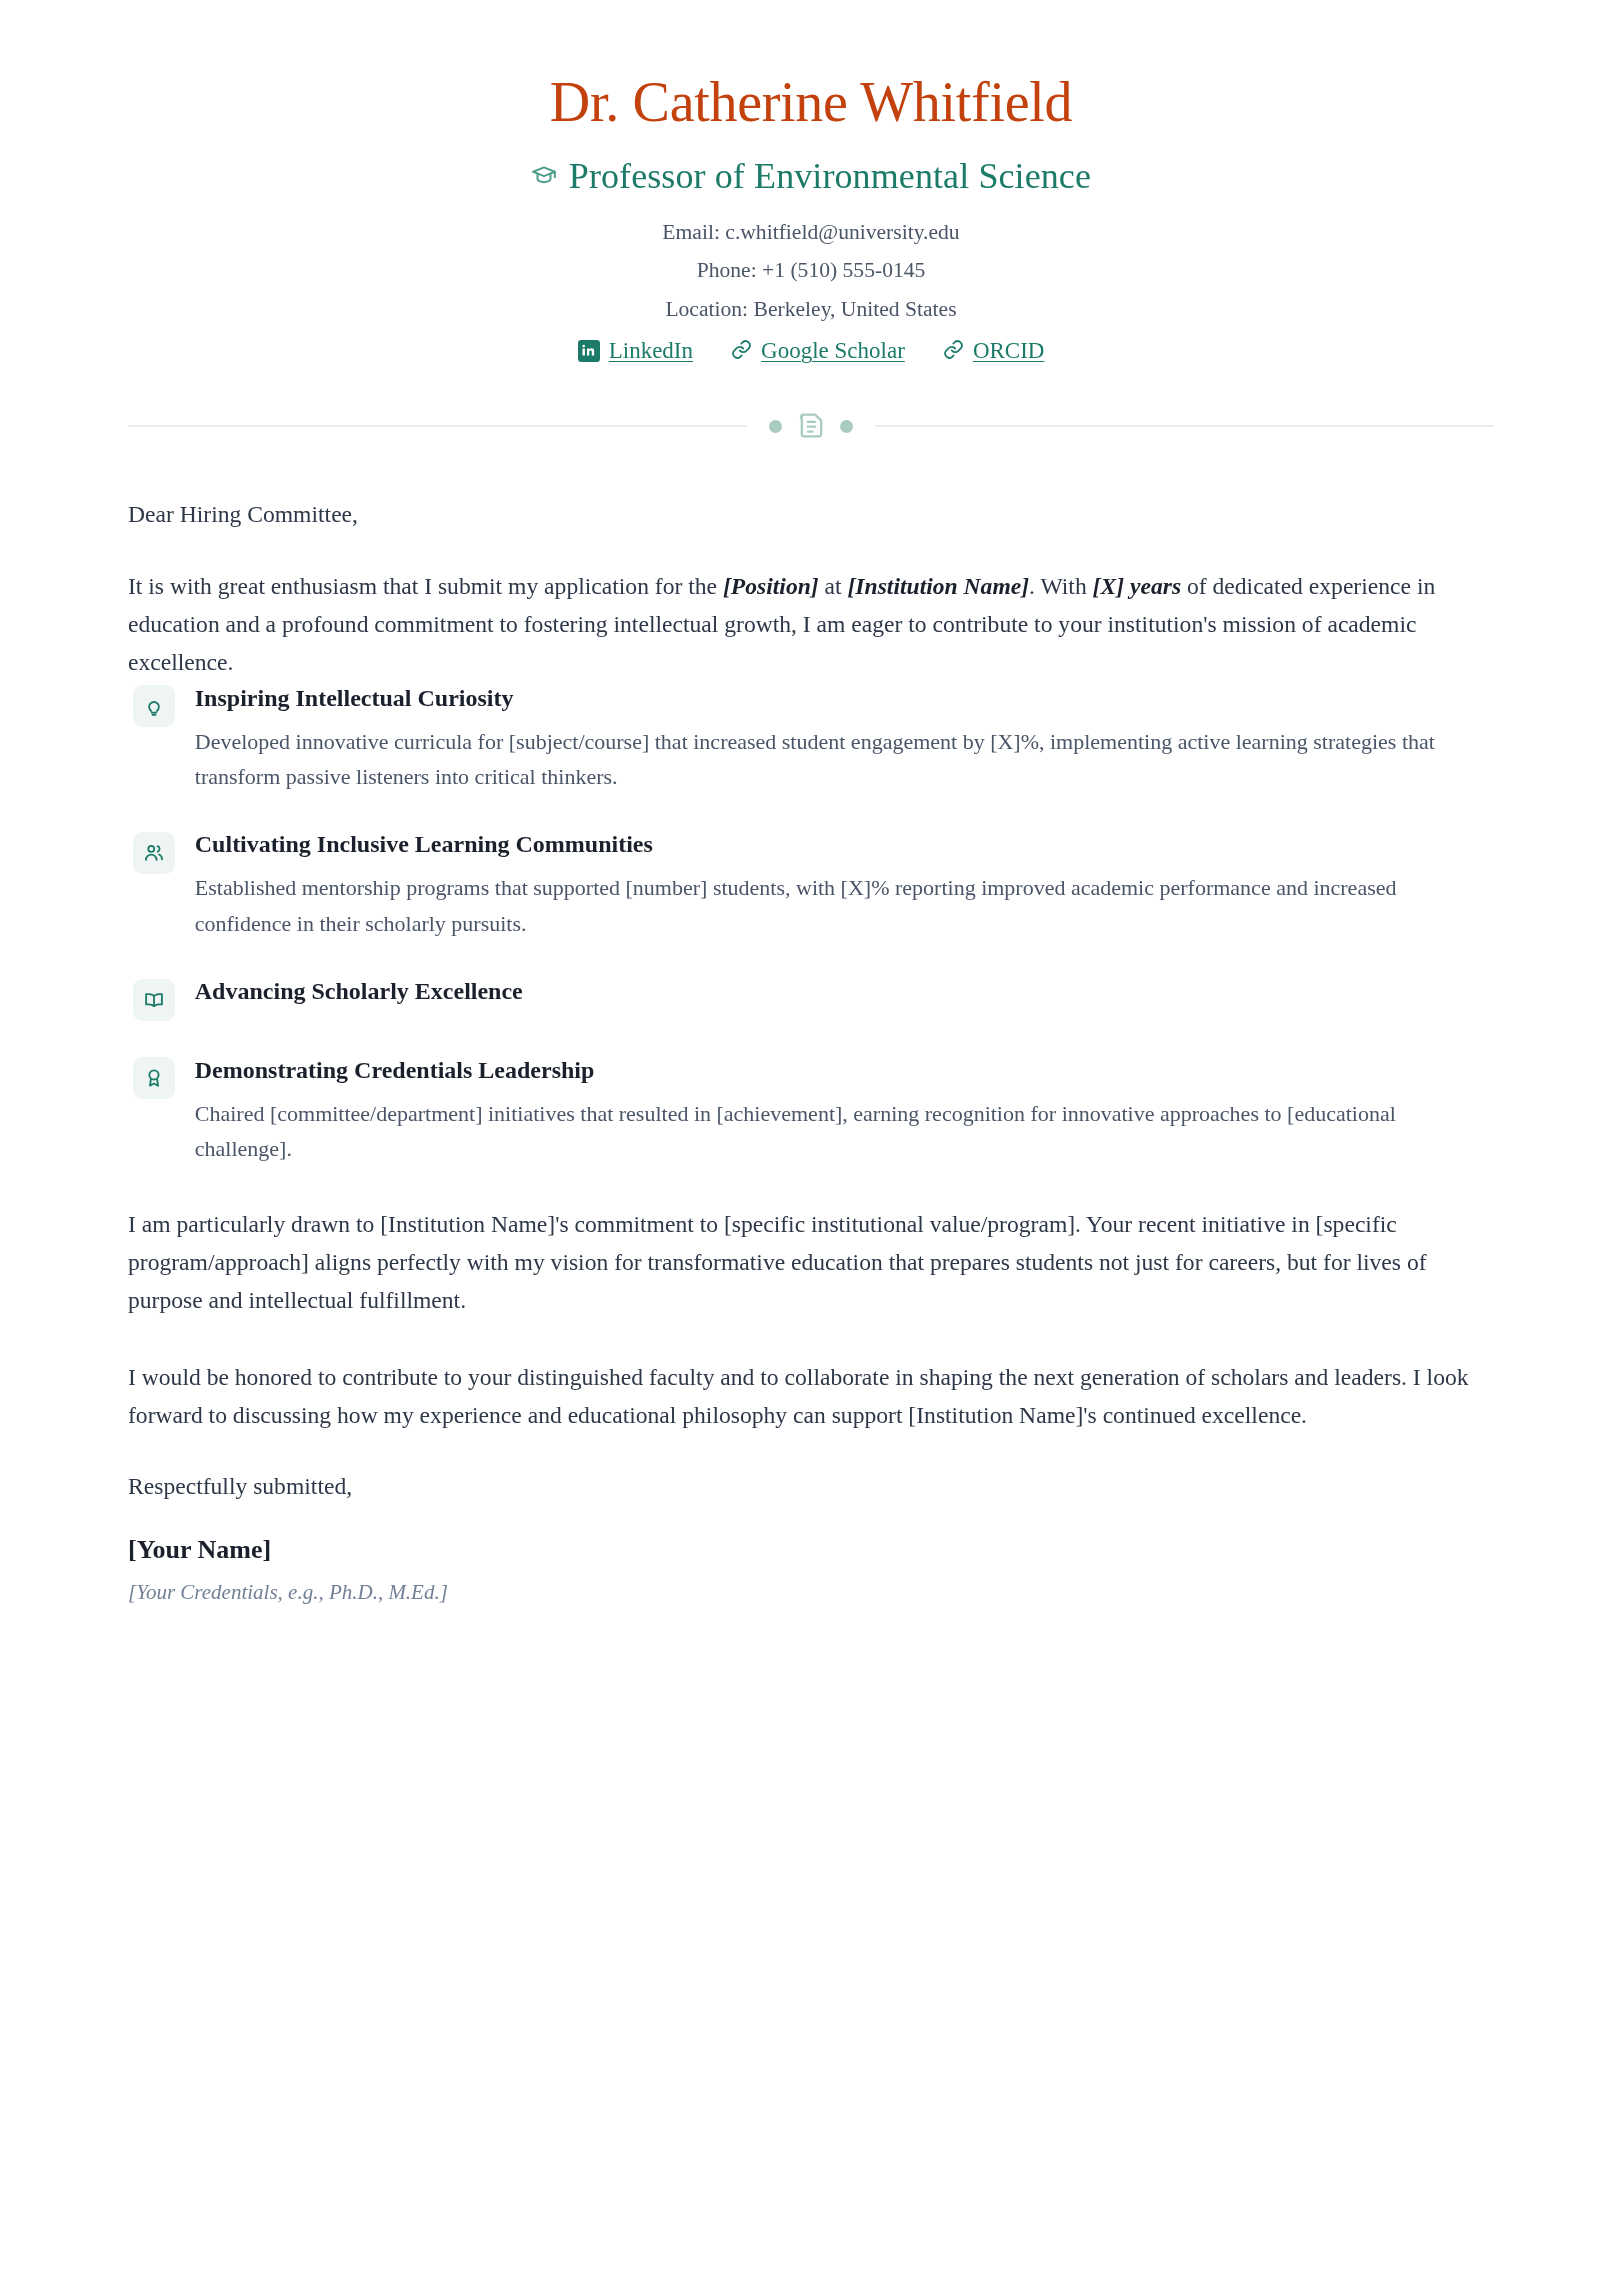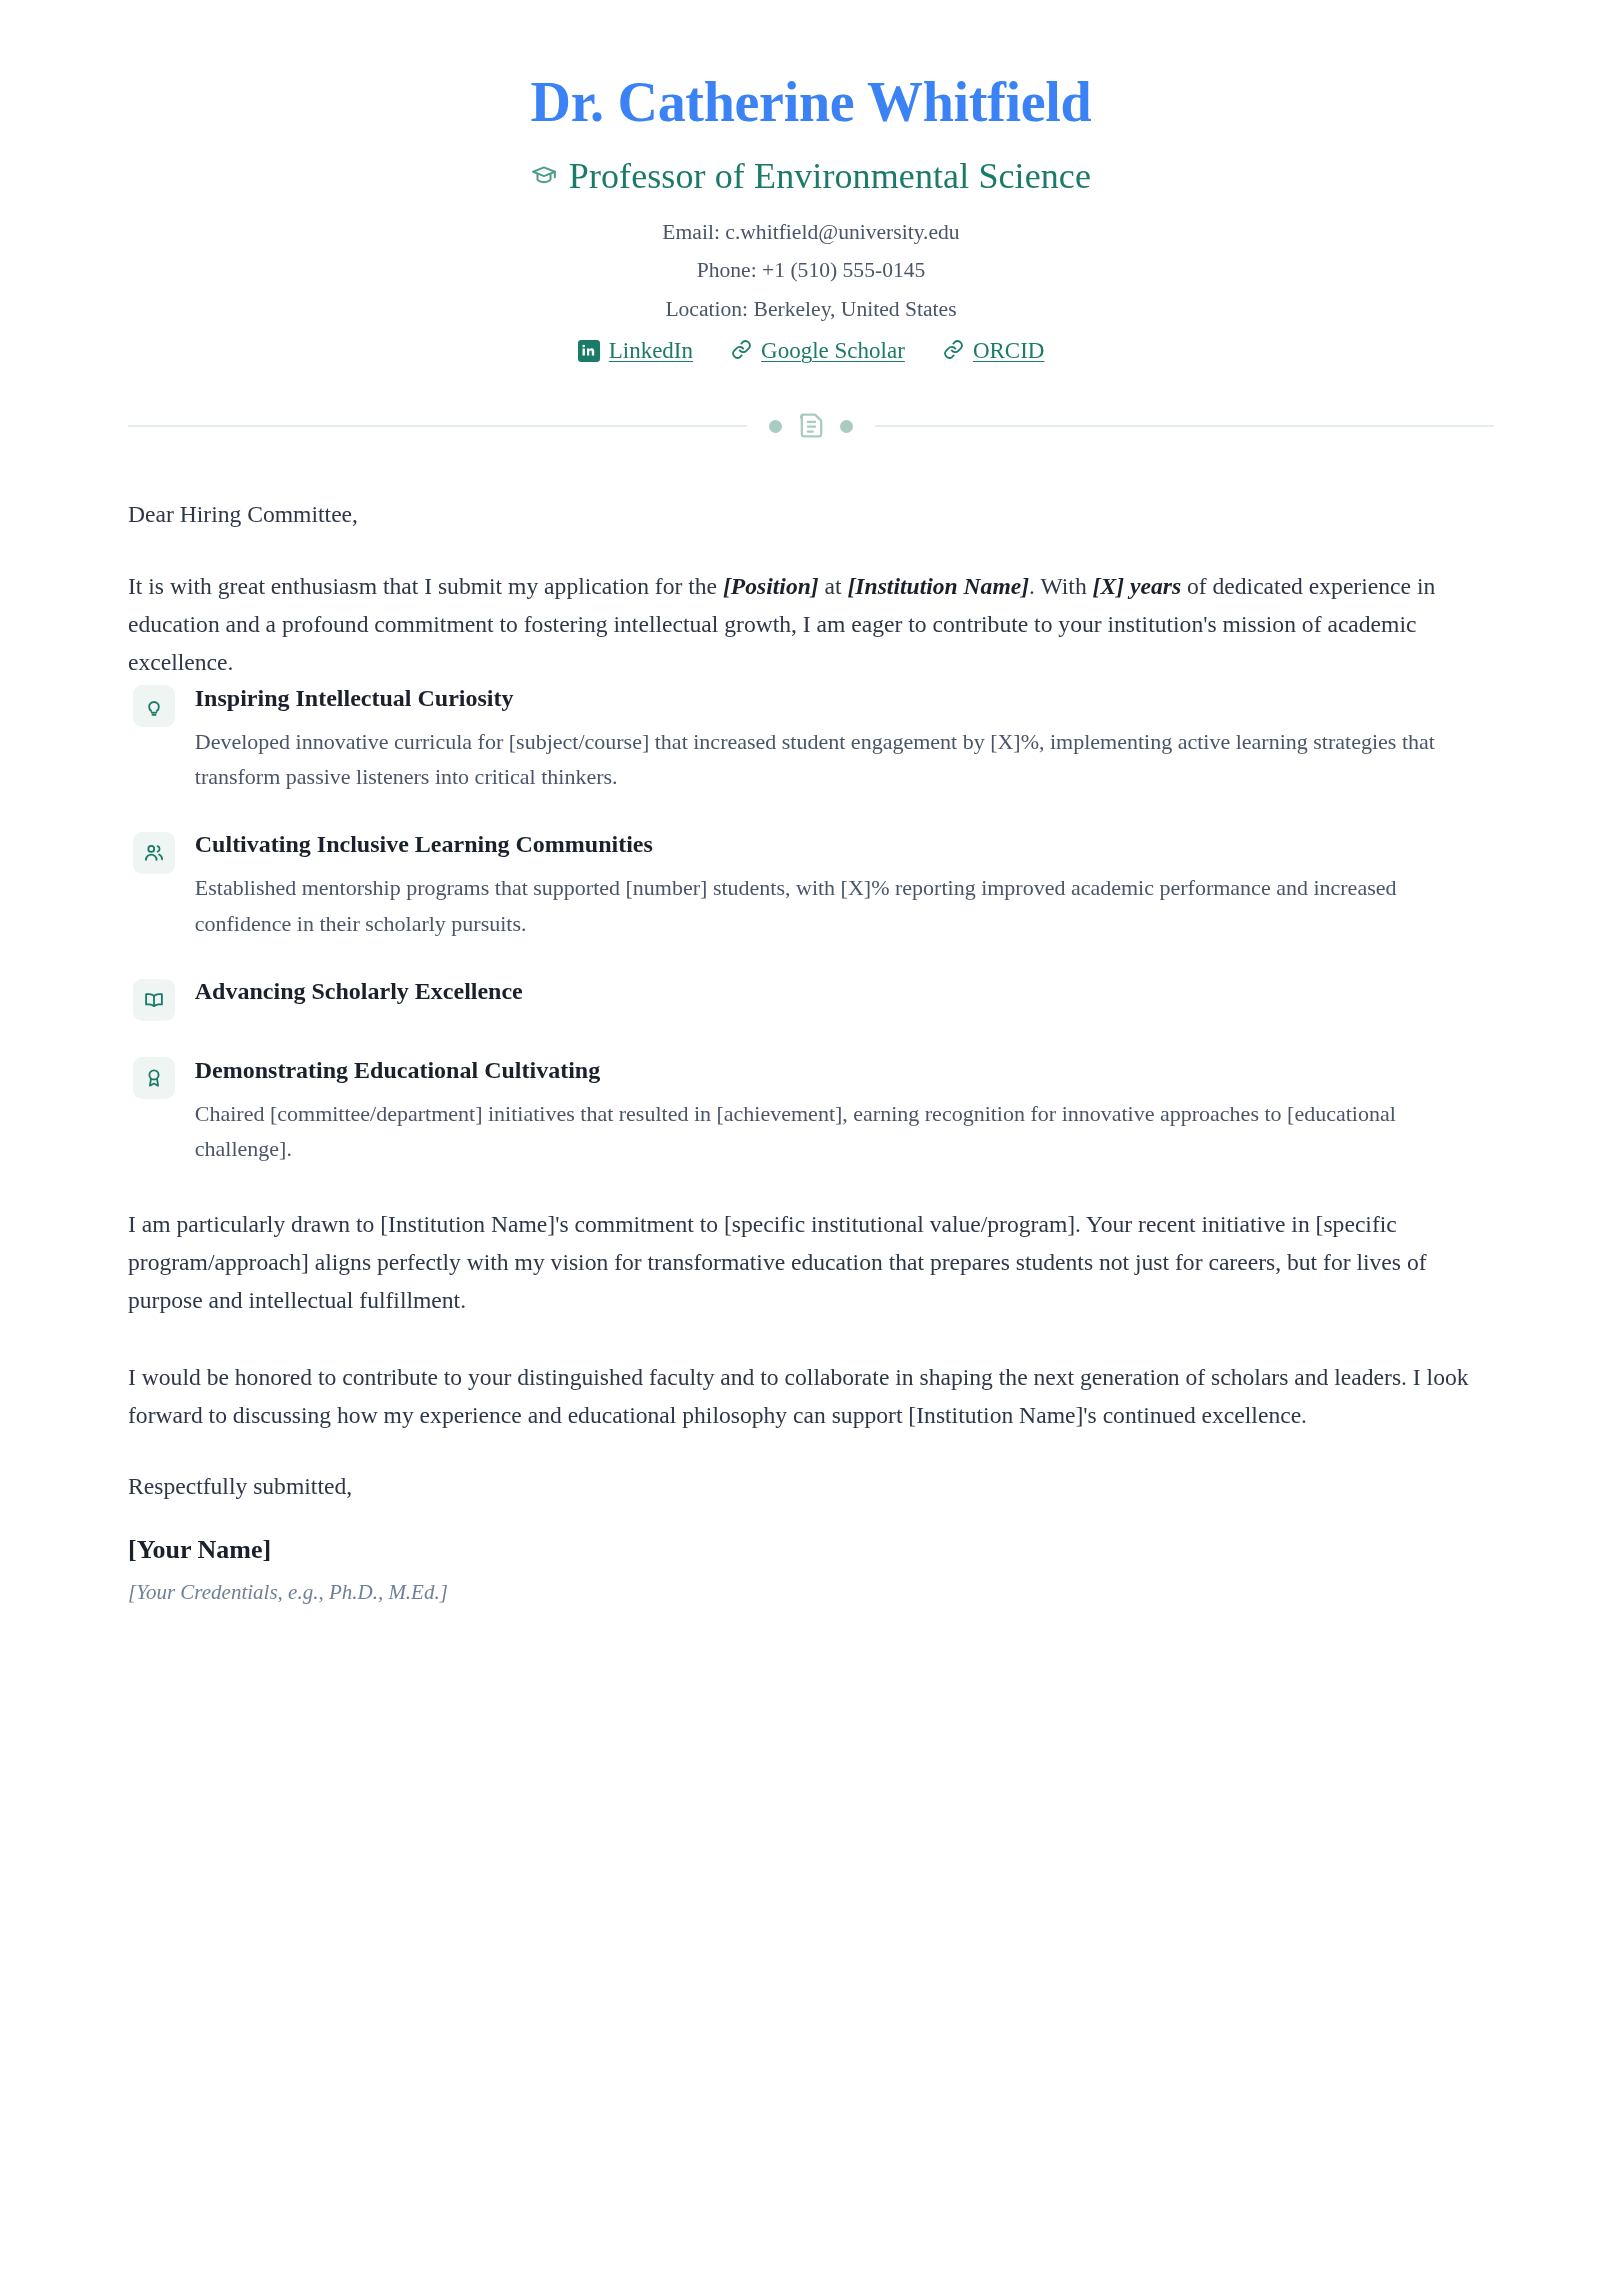--- a/index.html
+++ b/index.html
@@ -26,22 +26,22 @@
 
   
   .header {
     text-align: center;
     padding-top: 71px;
   }
 
   .name-title {
     font-family: "Liberation Serif", "DejaVu Serif", serif;
     font-size: 56px;
-    font-weight: 700;
-    color: #3b82f6;
+    font-weight: 400;
+    color: #c2410c;
     letter-spacing: -0.3px;
     line-height: 1.12;
   }
 
   .role-line {
     margin-top: 21px;
     display: flex;
     align-items: center;
     justify-content: center;
     gap: 11.8px;
@@ -345,21 +345,21 @@
       </div>
 
       <div class="principle">
         <span class="p-icon">
           <svg width="22" height="22" viewBox="0 0 24 24" fill="none" stroke="#1b7a68" stroke-width="2" stroke-linecap="round" stroke-linejoin="round">
             <circle cx="12" cy="8.6" r="5"></circle>
             <path d="M8.7 12.8 7.6 20.4l4.4-2.4 4.4 2.4-1.1-7.6"></path>
           </svg>
         </span>
         <div class="p-body">
-          <div class="p-title">Demonstrating Educational Cultivating</div>
+          <div class="p-title">Demonstrating Credentials Leadership</div>
           <div class="p-desc">Chaired [committee/department] initiatives that resulted in [achievement], earning recognition for innovative approaches to [educational challenge].</div>
         </div>
       </div>
 
     </div>
 
     <div class="closing-para">I am particularly drawn to [Institution Name]'s commitment to [specific institutional value/program]. Your recent initiative in [specific program/approach] aligns perfectly with my vision for transformative education that prepares students not just for careers, but for lives of purpose and intellectual fulfillment.</div>
     <div class="closing-para">I would be honored to contribute to your distinguished faculty and to collaborate in shaping the next generation of scholars and leaders. I look forward to discussing how my experience and educational philosophy can support [Institution Name]'s continued excellence.</div>
 
     <div class="signoff">Respectfully submitted,</div>

